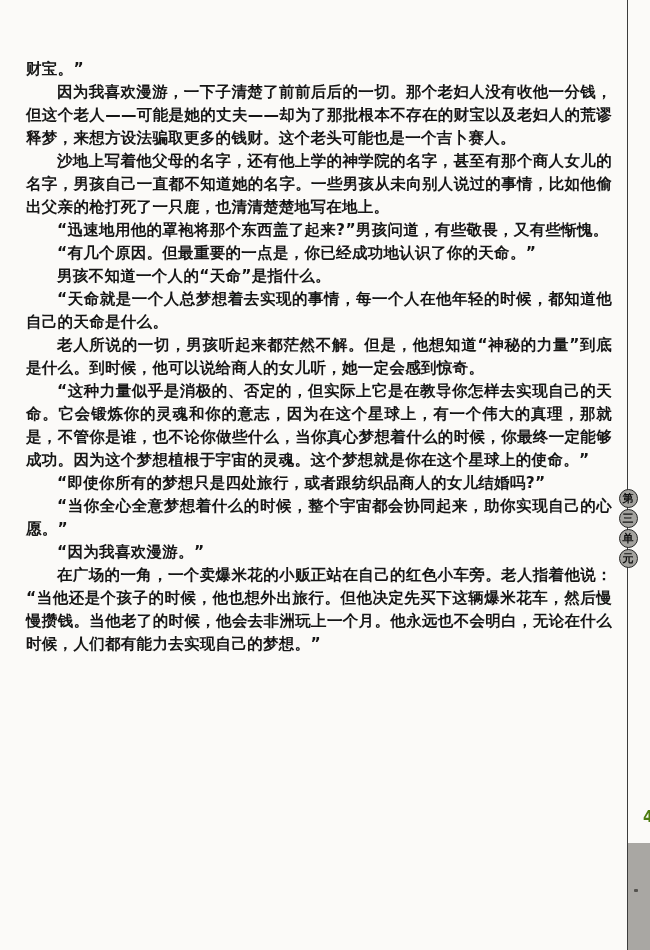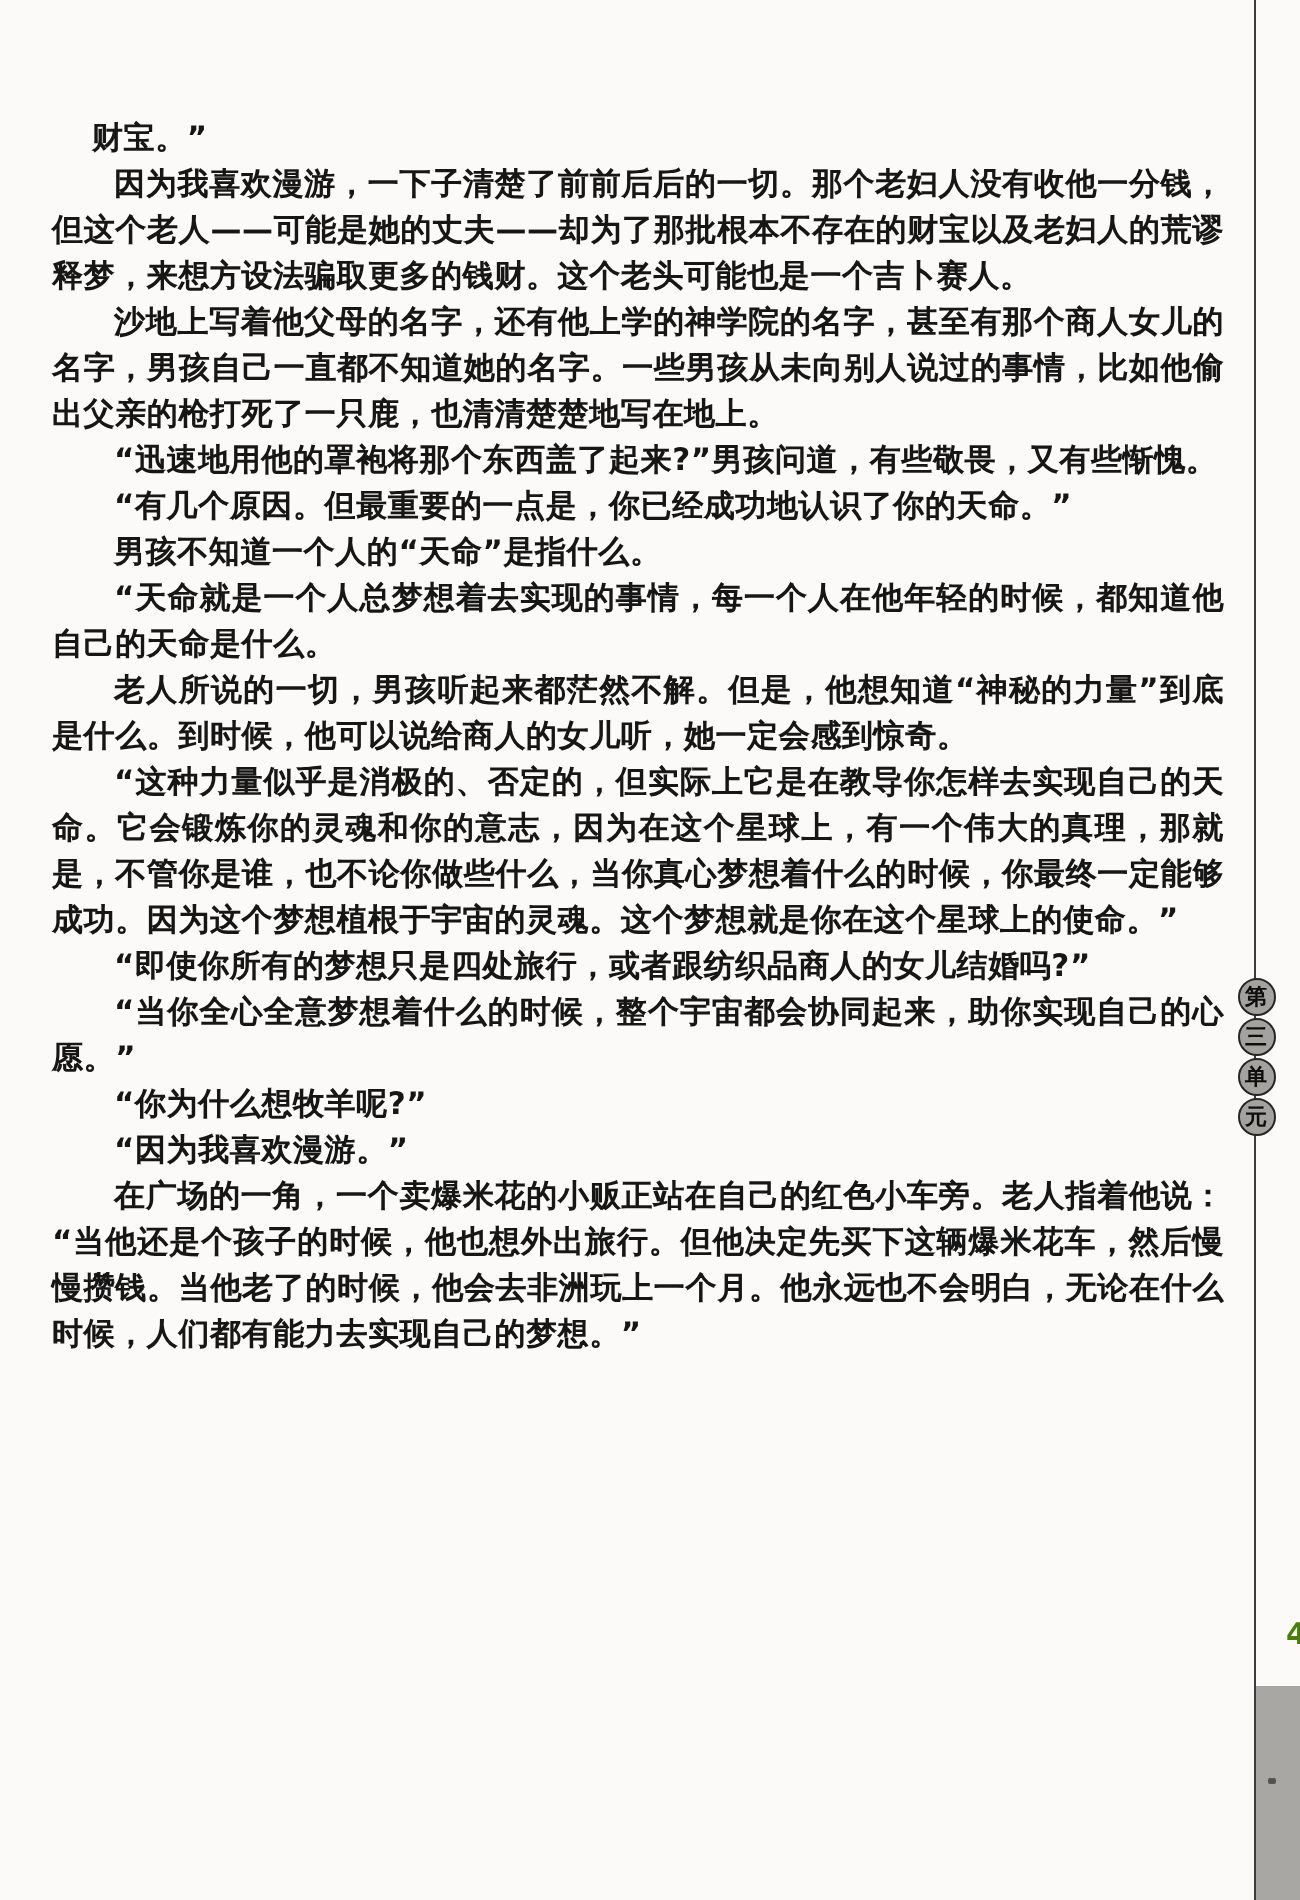--- a/index.html
+++ b/index.html
@@ -28,21 +28,20 @@
     text-align: justify;
     text-justify: inter-ideograph;
     letter-spacing: 0.3px;
   }
   .text-area p {
     margin: 0;
     text-indent: 2em;
   }
   .text-area p.continuation {
     text-indent: 0;
-    margin-left: 20px;
   }
   .margin-rule {
     position: absolute;
     left: 627px;
     top: 0;
     width: 1px;
     height: 950px;
     background: #3c3c3c;
   }
   .unit-tab {
@@ -107,21 +106,20 @@
     <p>因为我喜欢漫游，一下子清楚了前前后后的一切。那个老妇人没有收他一分钱，但这个老人——可能是她的丈夫——却为了那批根本不存在的财宝以及老妇人的荒谬释梦，来想方设法骗取更多的钱财。这个老头可能也是一个吉卜赛人。</p>
     <p>沙地上写着他父母的名字，还有他上学的神学院的名字，甚至有那个商人女儿的名字，男孩自己一直都不知道她的名字。一些男孩从未向别人说过的事情，比如他偷出父亲的枪打死了一只鹿，也清清楚楚地写在地上。</p>
     <p>“迅速地用他的罩袍将那个东西盖了起来?”男孩问道，有些敬畏，又有些惭愧。</p>
     <p>“有几个原因。但最重要的一点是，你已经成功地认识了你的天命。”</p>
     <p>男孩不知道一个人的“天命”是指什么。</p>
     <p>“天命就是一个人总梦想着去实现的事情，每一个人在他年轻的时候，都知道他自己的天命是什么。</p>
     <p>老人所说的一切，男孩听起来都茫然不解。但是，他想知道“神秘的力量”到底是什么。到时候，他可以说给商人的女儿听，她一定会感到惊奇。</p>
     <p>“这种力量似乎是消极的、否定的，但实际上它是在教导你怎样去实现自己的天命。它会锻炼你的灵魂和你的意志，因为在这个星球上，有一个伟大的真理，那就是，不管你是谁，也不论你做些什么，当你真心梦想着什么的时候，你最终一定能够成功。因为这个梦想植根于宇宙的灵魂。这个梦想就是你在这个星球上的使命。”</p>
     <p>“即使你所有的梦想只是四处旅行，或者跟纺织品商人的女儿结婚吗?”</p>
     <p>“当你全心全意梦想着什么的时候，整个宇宙都会协同起来，助你实现自己的心愿。”</p>
-    <p>“你为什么想牧羊呢?”</p>
     <p>“因为我喜欢漫游。”</p>
     <p>在广场的一角，一个卖爆米花的小贩正站在自己的红色小车旁。老人指着他说：“当他还是个孩子的时候，他也想外出旅行。但他决定先买下这辆爆米花车，然后慢慢攒钱。当他老了的时候，他会去非洲玩上一个月。他永远也不会明白，无论在什么时候，人们都有能力去实现自己的梦想。”</p>
   </div>
 
   <div class="margin-rule"></div>
 
   <div class="unit-tab">
     <span class="unit-badge">第</span>
     <span class="unit-badge">三</span>
     <span class="unit-badge">单</span>

